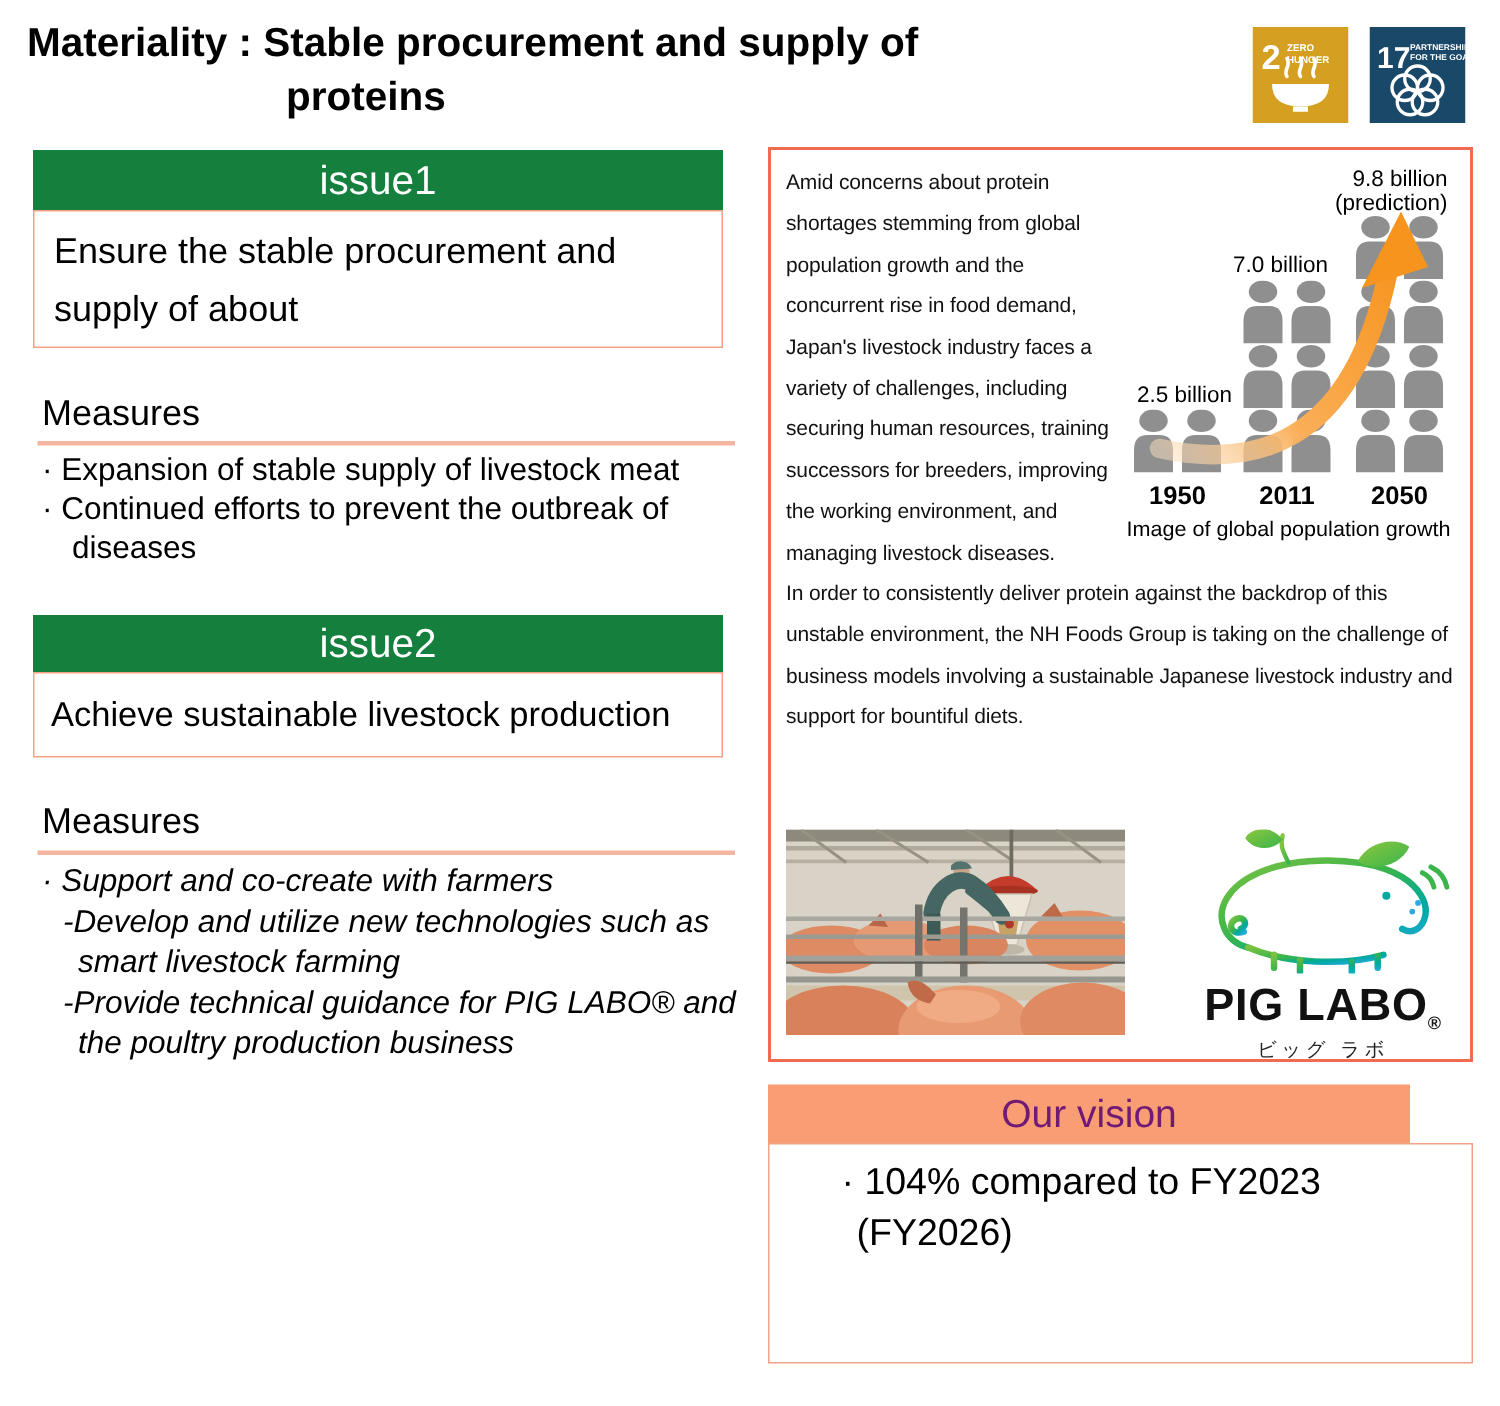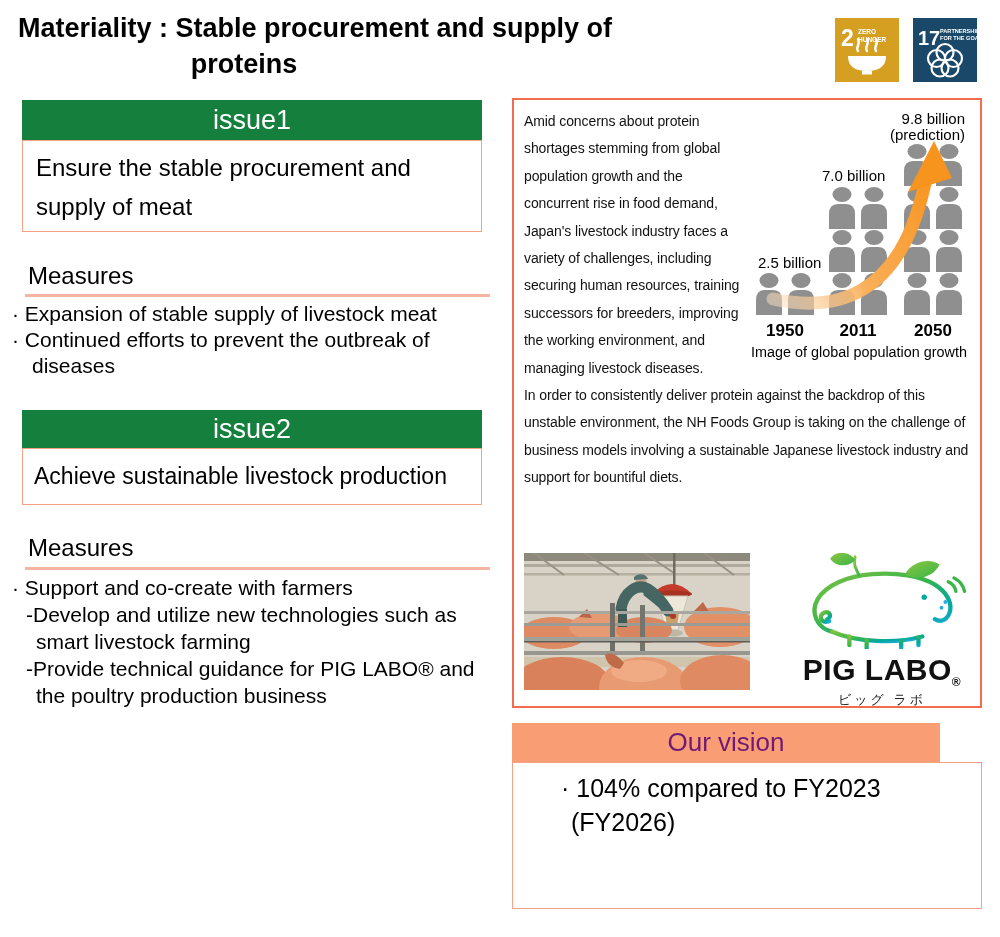--- a/index.html
+++ b/index.html
@@ -19,27 +19,27 @@
                 text-align:center;font-size:27px;}
   .issue-body{position:absolute;left:22px;width:460px;background:#fff;border:1px solid #F5A183;
               box-sizing:border-box;color:#000;}
   #issue1-header{top:100px;height:40px;line-height:40px;}
   #issue1-body{top:140px;height:92px;font-size:24px;line-height:39px;padding:7px 13px;}
   #issue2-header{top:410px;height:38px;line-height:38px;}
   #issue2-body{top:448px;height:57px;font-size:23px;line-height:41px;padding:7px 11px;}
 
   .measures-heading{position:absolute;left:28px;font-size:24px;color:#000;}
   .measures-underline{position:absolute;left:25px;width:465px;height:3px;background:#F6B5A0;}
-  .measures-list{position:absolute;left:12px;width:468px;font-size:21px;line-height:26px;color:#000;}
+  .measures-list{position:absolute;left:28px;width:468px;font-size:21px;line-height:26px;color:#000;}
   #measures1-heading{top:262px;}
   #measures1-underline{top:294px;}
   #measures1-list{top:301px;}
   #measures2-heading{top:534px;}
   #measures2-underline{top:567px;}
-  #measures2-list{top:574px;line-height:27px;}
+  #measures2-list{top:574px;line-height:27px;font-style:italic;}
   .hang{padding-left:20px;text-indent:-20px;}
   .sub{padding-left:24px;text-indent:-10px;}
 
   
   #main-box{position:absolute;left:512px;top:98px;width:470px;height:610px;border:2px solid #F26B4E;
             box-sizing:border-box;padding:8px 10px;background:#fff;}
   #pop-graphic{float:right;width:222px;height:254px;margin-left:6px;margin-bottom:2px;}
   .overview-p{font-size:14px;line-height:27.4px;color:#111;margin:0;letter-spacing:-0.1px;}
   #overview-p2{margin-top:0;}
   #media-row{position:absolute;left:10px;top:453px;width:446px;display:flex;align-items:flex-start;}
@@ -95,21 +95,21 @@
         <circle cx="32" cy="34.5" r="8.5"></circle>
         <circle cx="40.5" cy="40.5" r="8.5"></circle>
         <circle cx="37" cy="50" r="8.5"></circle>
         <circle cx="27" cy="50" r="8.5"></circle>
         <circle cx="23.5" cy="40.5" r="8.5"></circle>
       </g>
     </svg>
   </div>
 
   <div id="issue1-header" class="issue-header">issue1</div>
-  <div id="issue1-body" class="issue-body">Ensure the stable procurement and supply of meat</div>
+  <div id="issue1-body" class="issue-body">Ensure the stable procurement and supply of about</div>
 
   <div id="measures1-heading" class="measures-heading">Measures</div>
   <div id="measures1-underline" class="measures-underline"></div>
   <div id="measures1-list" class="measures-list">
     <div class="hang">· Expansion of stable supply of livestock meat</div>
     <div class="hang">· Continued efforts to prevent the outbreak of diseases</div>
   </div>
 
   <div id="issue2-header" class="issue-header">issue2</div>
   <div id="issue2-body" class="issue-body">Achieve sustainable livestock production</div>

